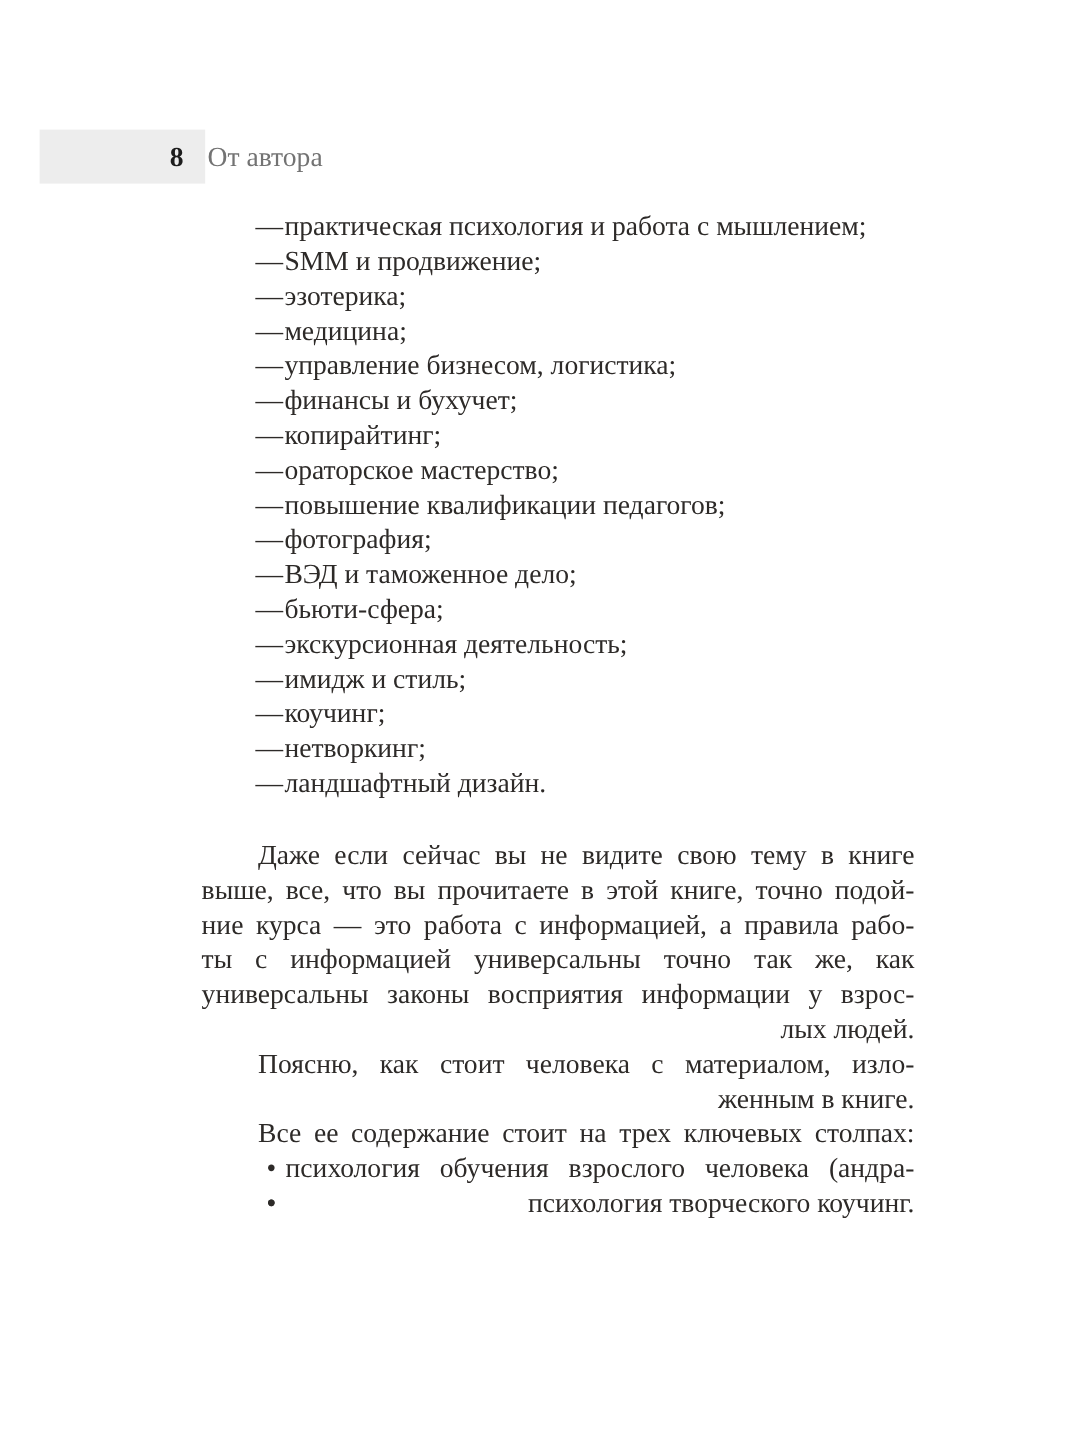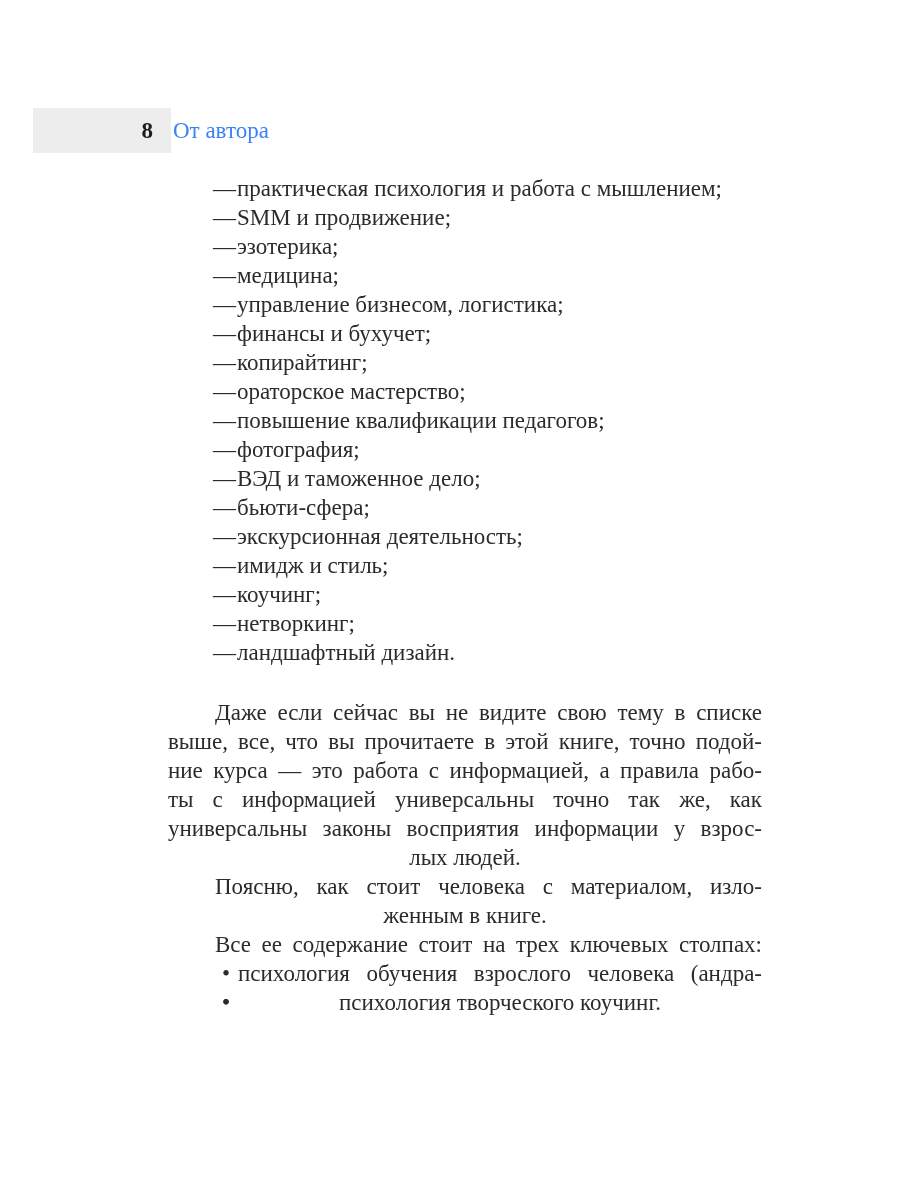--- a/index.html
+++ b/index.html
@@ -24,33 +24,33 @@
     width: 120px;
     text-align: right;
     font-size: 23px; line-height: 29px;
     font-weight: 700;
     color: #1d1d1d;
   }
   .chapter {
     position: absolute;
     left: 173px; top: 116px;
     font-size: 23px; line-height: 29px;
-    color: #3b82f6;
+    color: #737373;
   }
   
   .text-column {
     position: absolute;
     left: 168px; top: 174px;
     width: 594px;
     font-size: 23px;
     line-height: 29px;
   }
   .text-column .line {
     white-space: nowrap;
-    text-align: center;
+    text-align: right;
   }
   .text-column .line.jl {          
     text-align: justify;
     text-align-last: justify;
   }
   .paragraph .line.first { padding-left: 47px; }
   ul.plain-list { list-style: none; margin: 0; padding: 0; }
   
   .dash-item {
     position: relative;
@@ -94,21 +94,21 @@
       <li class="dash-item"><span class="marker">—</span><span class="item-text">бьюти-сфера;</span></li>
       <li class="dash-item"><span class="marker">—</span><span class="item-text">экскурсионная деятельность;</span></li>
       <li class="dash-item"><span class="marker">—</span><span class="item-text">имидж и стиль;</span></li>
       <li class="dash-item"><span class="marker">—</span><span class="item-text">коучинг;</span></li>
       <li class="dash-item"><span class="marker">—</span><span class="item-text">нетворкинг;</span></li>
       <li class="dash-item"><span class="marker">—</span><span class="item-text">ландшафтный дизайн.</span></li>
     </ul>
   <div class="gap"></div>
   <div>
       <div class="paragraph">
-        <div class="line jl first">Даже если сейчас вы не видите свою тему в списке</div>
+        <div class="line jl first">Даже если сейчас вы не видите свою тему в книге</div>
         <div class="line jl">выше, все, что вы прочитаете в этой книге, точно подой-</div>
         <div class="line jl">ние курса — это работа с информацией, а правила рабо-</div>
         <div class="line jl">ты с информацией универсальны точно так же, как</div>
         <div class="line jl">универсальны законы восприятия информации у взрос-</div>
         <div class="line">лых людей.</div>
       </div>
       <div class="paragraph">
         <div class="line jl first">Поясню, как стоит человека с материалом, изло-</div>
         <div class="line">женным в книге.</div>
       </div>

